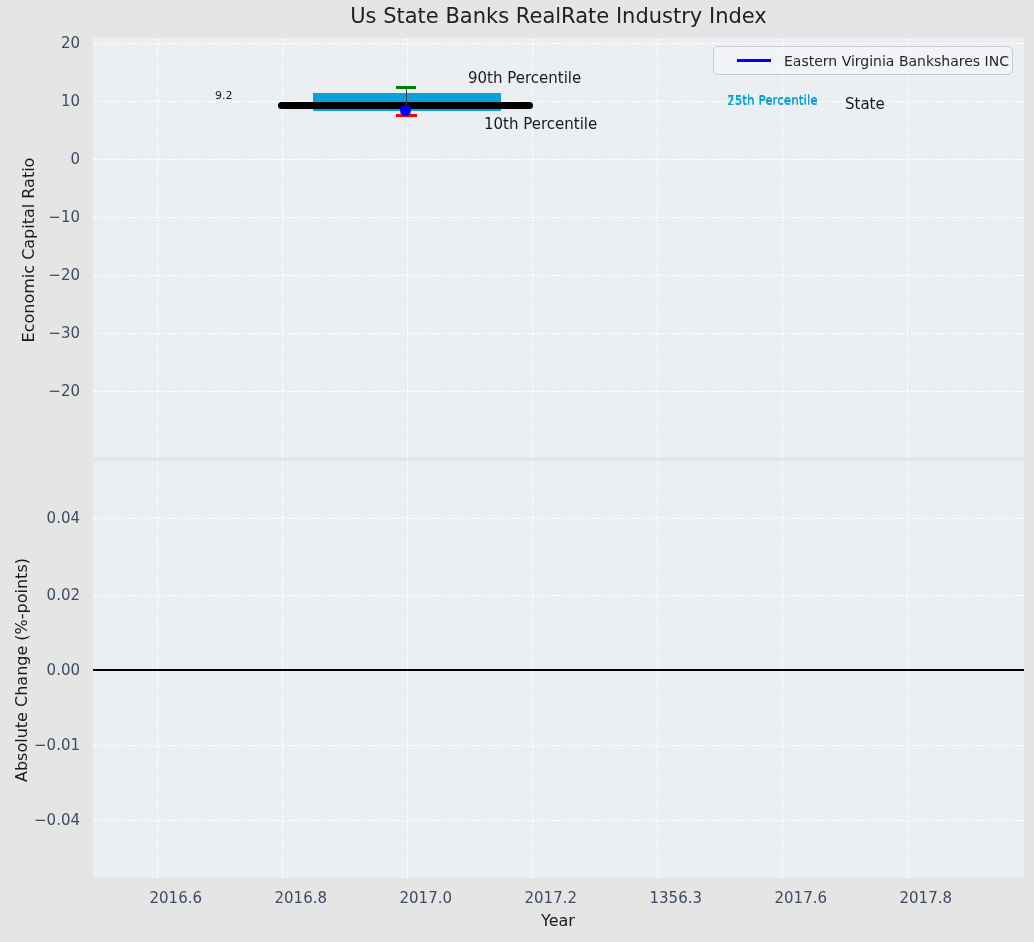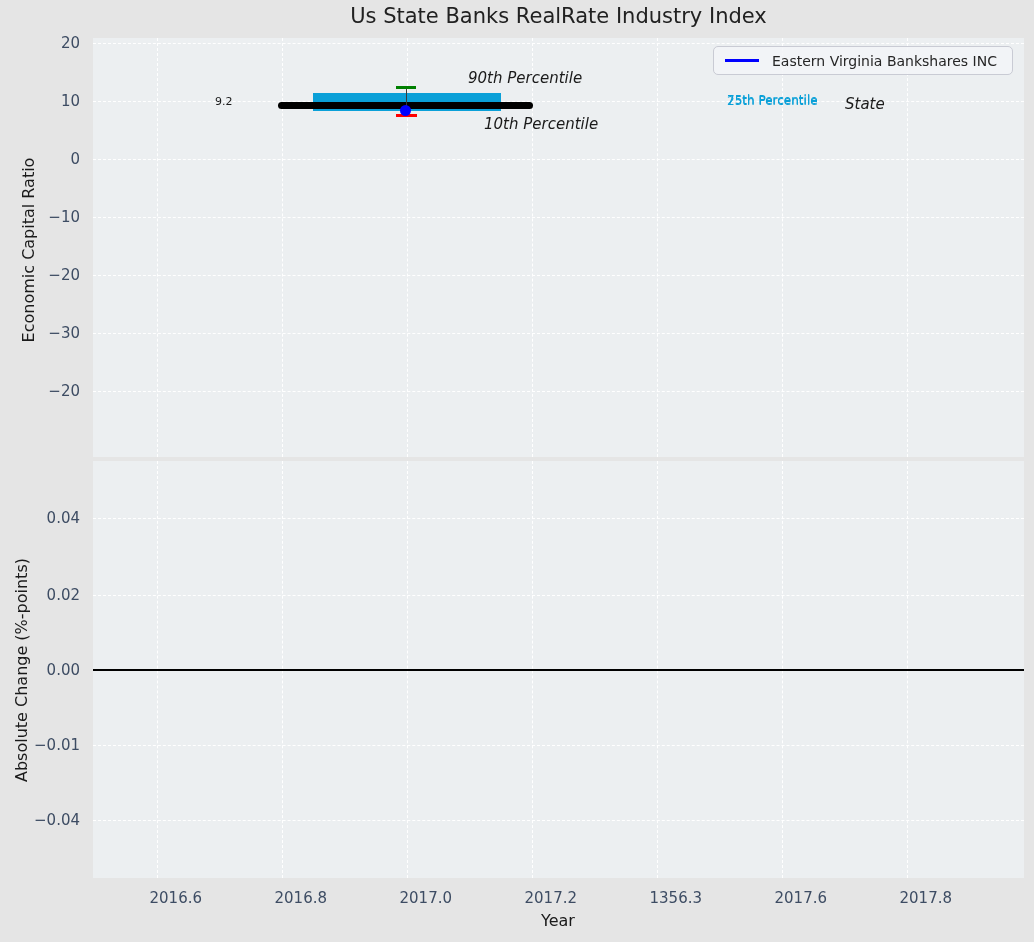--- a/index.html
+++ b/index.html
@@ -75,21 +75,21 @@
     line-height: 20px;
     transform: rotate(-90deg);
   }
   .ann {
     position: absolute;
     color: #1a1a1a;
     white-space: nowrap;
     transform: translateY(-50%);
   }
   .ann.small { font-size: 11px; }
-  .ann.big { font-size: 15px; font-style: italic; }
+  .ann.big { font-size: 15px; }
   .ann.cyan { font-size: 12px; color: #0aa0d8; }
   .box-rect {
     position: absolute;
     left: 220px; top: 55px;
     width: 188px; height: 18px;
     background: #0aa0d8;
   }
   .median-bar {
     position: absolute;
     left: 185px; top: 64px;
@@ -118,20 +118,21 @@
   }
   .legend {
     position: absolute;
     left: 620px; top: 8px;
     width: 300px; height: 29px;
     background: rgba(243, 244, 248, 0.85);
     border: 1px solid #c9cbd4;
     border-radius: 5px;
     display: flex;
     align-items: center;
+    padding-left: 12px;
   }
   .legend-line {
     width: 34px; height: 3px;
     background: #0000ff;
     margin-left: 11px;
     flex: none;
   }
   .legend-label {
     font-size: 14px;
     color: #262626;
@@ -164,21 +165,21 @@
     <div class="gridline-h" style="top:295px"></div>
     <div class="gridline-h" style="top:353px"></div>
 
     <div class="box-rect"></div>
     <div class="median-bar"></div>
     <div class="whisker-line"></div>
     <div class="cap green"></div>
     <div class="cap red"></div>
     <div class="company-dot"></div>
 
-    <div class="ann small" style="left:122px; top:63px;">9.2</div>
+    <div class="ann small" style="left:122px; top:57px;">9.2</div>
     <div class="ann big" style="left:375px; top:40px;">90th Percentile</div>
     <div class="ann big" style="left:375px; top:86px;margin-left:16px;">10th Percentile</div>
     <div class="ann cyan" style="left:634px; top:62px;">75th Percentile</div>
     <div class="ann cyan" style="left:634px; top:63px;">25th Percentile</div>
     <div class="ann big" style="left:752px; top:66px;">State</div>
 
     <div class="legend">
       <span class="legend-line"></span>
       <span class="legend-label">Eastern Virginia Bankshares INC</span>
     </div>

